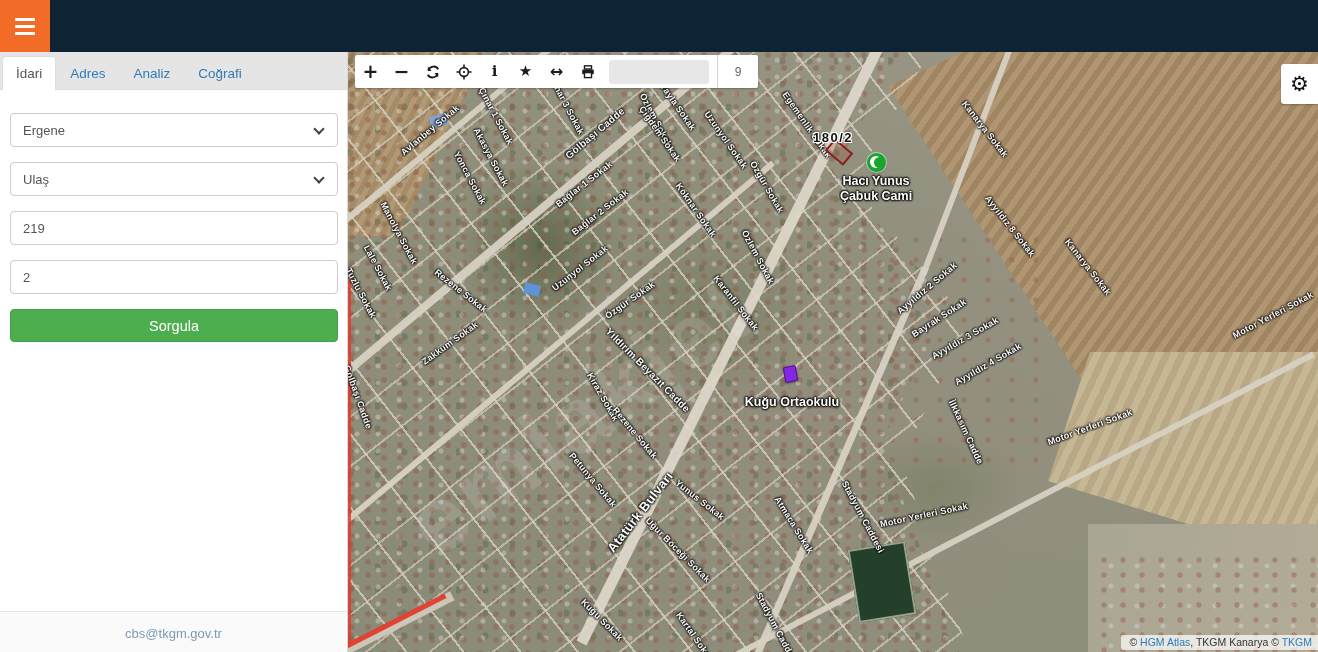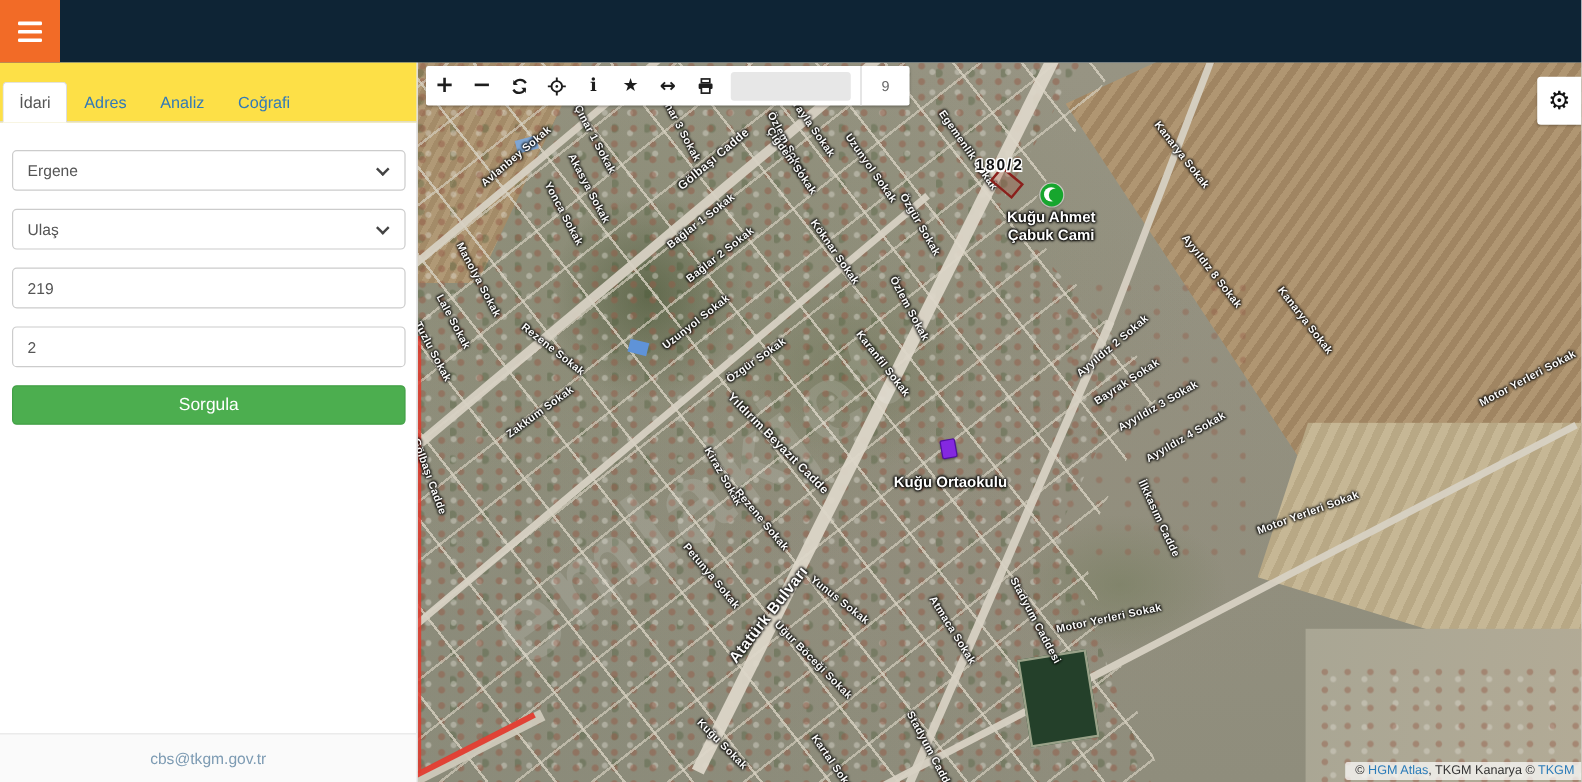--- a/index.html
+++ b/index.html
@@ -9,21 +9,21 @@
 
   
   .header { position:absolute; left:0; top:0; width:1318px; height:52px; background:#0e2435; z-index:30; }
   .menu-btn { position:absolute; left:0; top:0; width:50px; height:52px; background:#f26b27; border:none; cursor:pointer; display:flex; flex-direction:column; justify-content:center; align-items:center; gap:4px; }
   .menu-btn i { display:block; width:20px; height:3px; background:#fff; border-radius:1px; }
   .header-titles { position:absolute; left:62px; top:8px; color:#fff; }
   .header-titles .t1, .header-titles .t2 { font-size:12.5px; font-weight:700; line-height:18px; letter-spacing:.2px; }
 
   
   .sidebar { position:absolute; left:0; top:52px; width:348px; height:600px; background:#fff; border-right:1px solid #d8d8d8; z-index:20; }
-  .tabstrip { position:relative; height:50px; background:#fde047; border-bottom:1px solid #ddd; padding-left:2px; display:flex; align-items:flex-end; }
+  .tabstrip { position:relative; height:38px; background:#e5e5e5; border-bottom:1px solid #ddd; padding-left:2px; display:flex; align-items:flex-end; }
   .tab { font-size:13.5px; padding:9px 13px; color:#337ab7; cursor:pointer; border:1px solid transparent; border-bottom:none; border-radius:4px 4px 0 0; position:relative; top:1px; background:transparent; }
   .tab.active { background:#fff; color:#555; border-color:#ddd; }
   .form { padding:23px 10px 0 10px; }
   .field { position:relative; width:328px; height:34px; border:1px solid #ccc; border-radius:4px; background:#fff; margin-bottom:15px; font-size:13px; color:#555; }
   .selectbox { display:flex; align-items:center; padding-left:12px; cursor:pointer; }
   .selectbox .chev { position:absolute; right:14px; top:11px; width:8px; height:8px; border-right:2px solid #444; border-bottom:2px solid #444; transform:rotate(45deg); }
   .textinput { width:328px; height:34px; border:1px solid #ccc; border-radius:4px; font-size:13px; color:#555; padding:0 12px; margin-bottom:15px; font-family:"Liberation Sans",sans-serif; }
   .submit { width:328px; height:33px; background:#4cae4f; border:1px solid #43a047; border-radius:4px; color:#fff; font-size:14.5px; cursor:pointer; font-family:"Liberation Sans",sans-serif; }
   .side-footer { position:absolute; left:0; bottom:0; width:100%; height:41px; background:#fafafa; border-top:1px solid #e6e6e6; text-align:center; padding-top:12px; }
   .side-footer a { color:#7d9bb3; font-size:13px; text-decoration:none; cursor:pointer; }
@@ -214,21 +214,21 @@
         <span class="street" style="left: 446px; top: 473px; font-size: 9px; transform: translate(-50%, -50%) rotate(58deg);">Atmaca Sokak</span>
         <span class="street" style="left: 515px; top: 465px; font-size: 9px; transform: translate(-50%, -50%) rotate(62deg);">Stadyum Caddesi</span>
         <span class="street" style="left: 427px; top: 573px; font-size: 9px; transform: translate(-50%, -50%) rotate(62deg);">Stadyum Cadde</span>
         <span class="street" style="left: 576px; top: 463px; font-size: 9px; transform: translate(-50%, -50%) rotate(-12deg);">Motor Yerleri Sokak</span>
       </div>
 
     <div class="parcel-shape"></div>
     <div class="parcel-label" style="left:485px; top:78px;">180/2</div>
     <div class="mosque"></div>
     <div class="poi-label" style="left:528px; top:122px;">
-      <div>Kuğu Ahmet</div>
+      <div>Hacı Yunus</div>
       <div>Çabuk Cami</div>
     </div>
     <div class="school"></div>
     <div class="poi-label" style="left:444px; top:343px;">Kuğu Ortaokulu</div>
 
     <div class="toolbar">
       <button class="tbtn">
         <span style="font-size:19px;font-weight:700;">+</span>
       </button>
       <button class="tbtn">

